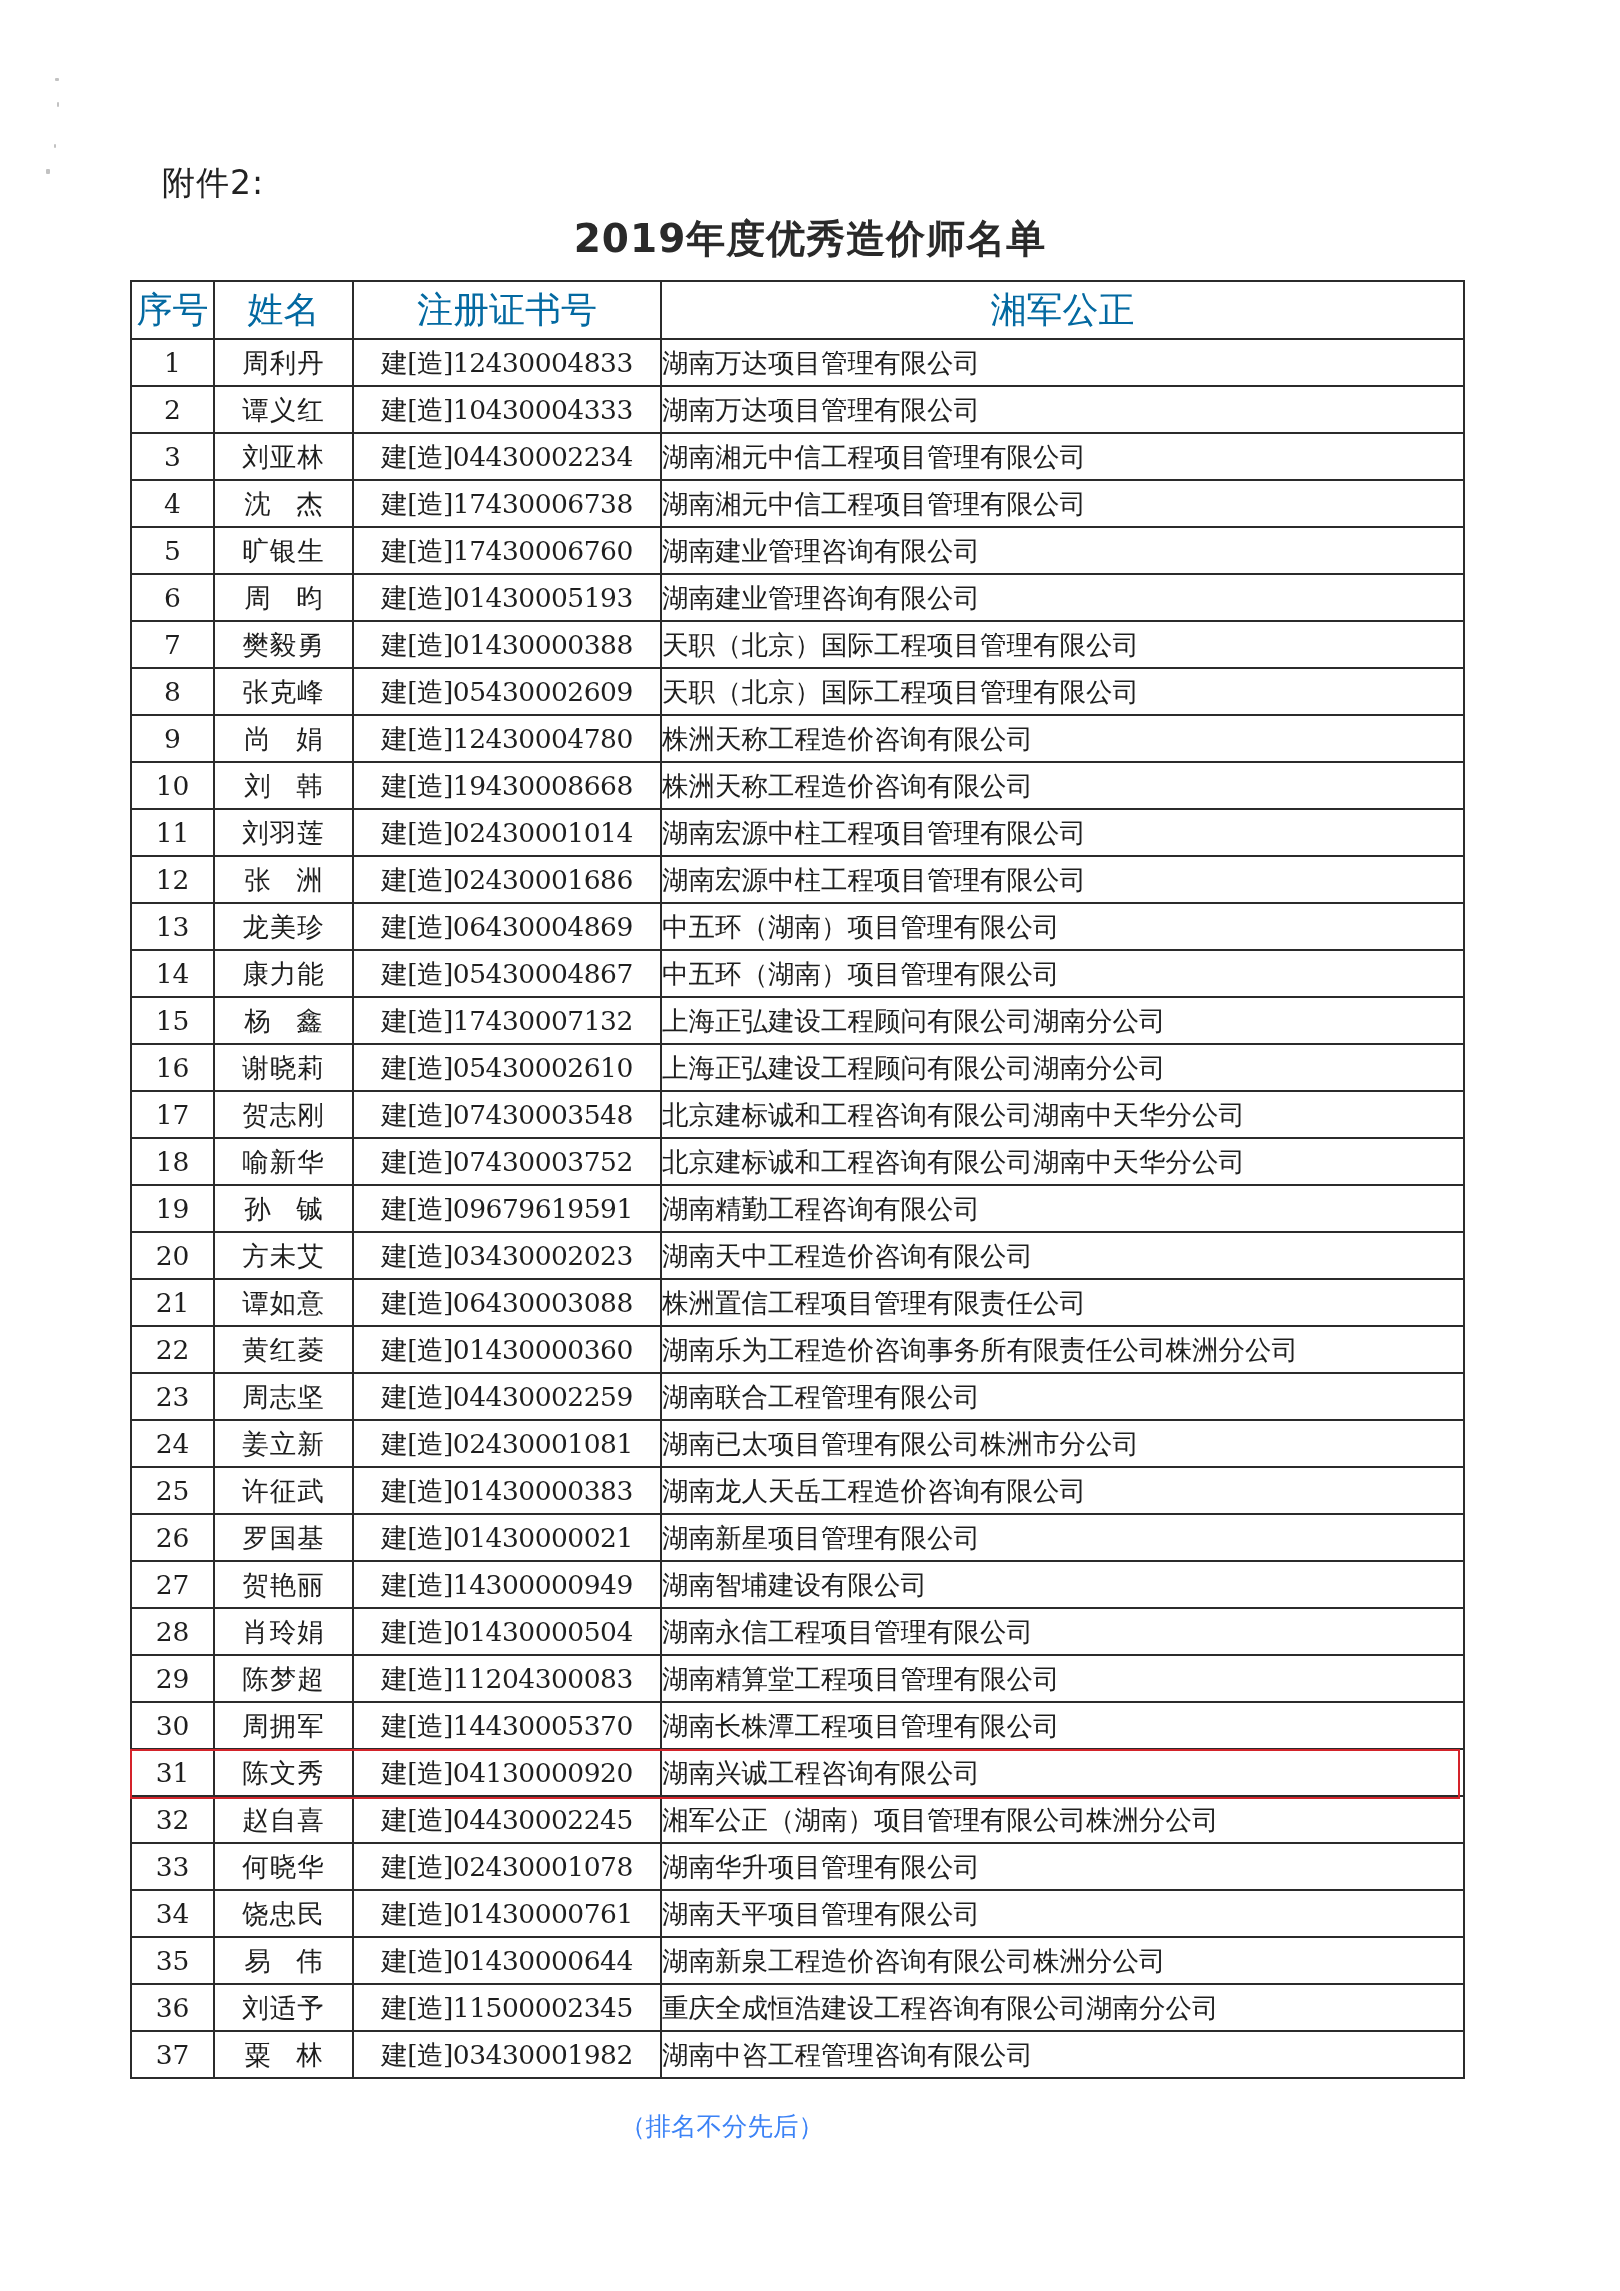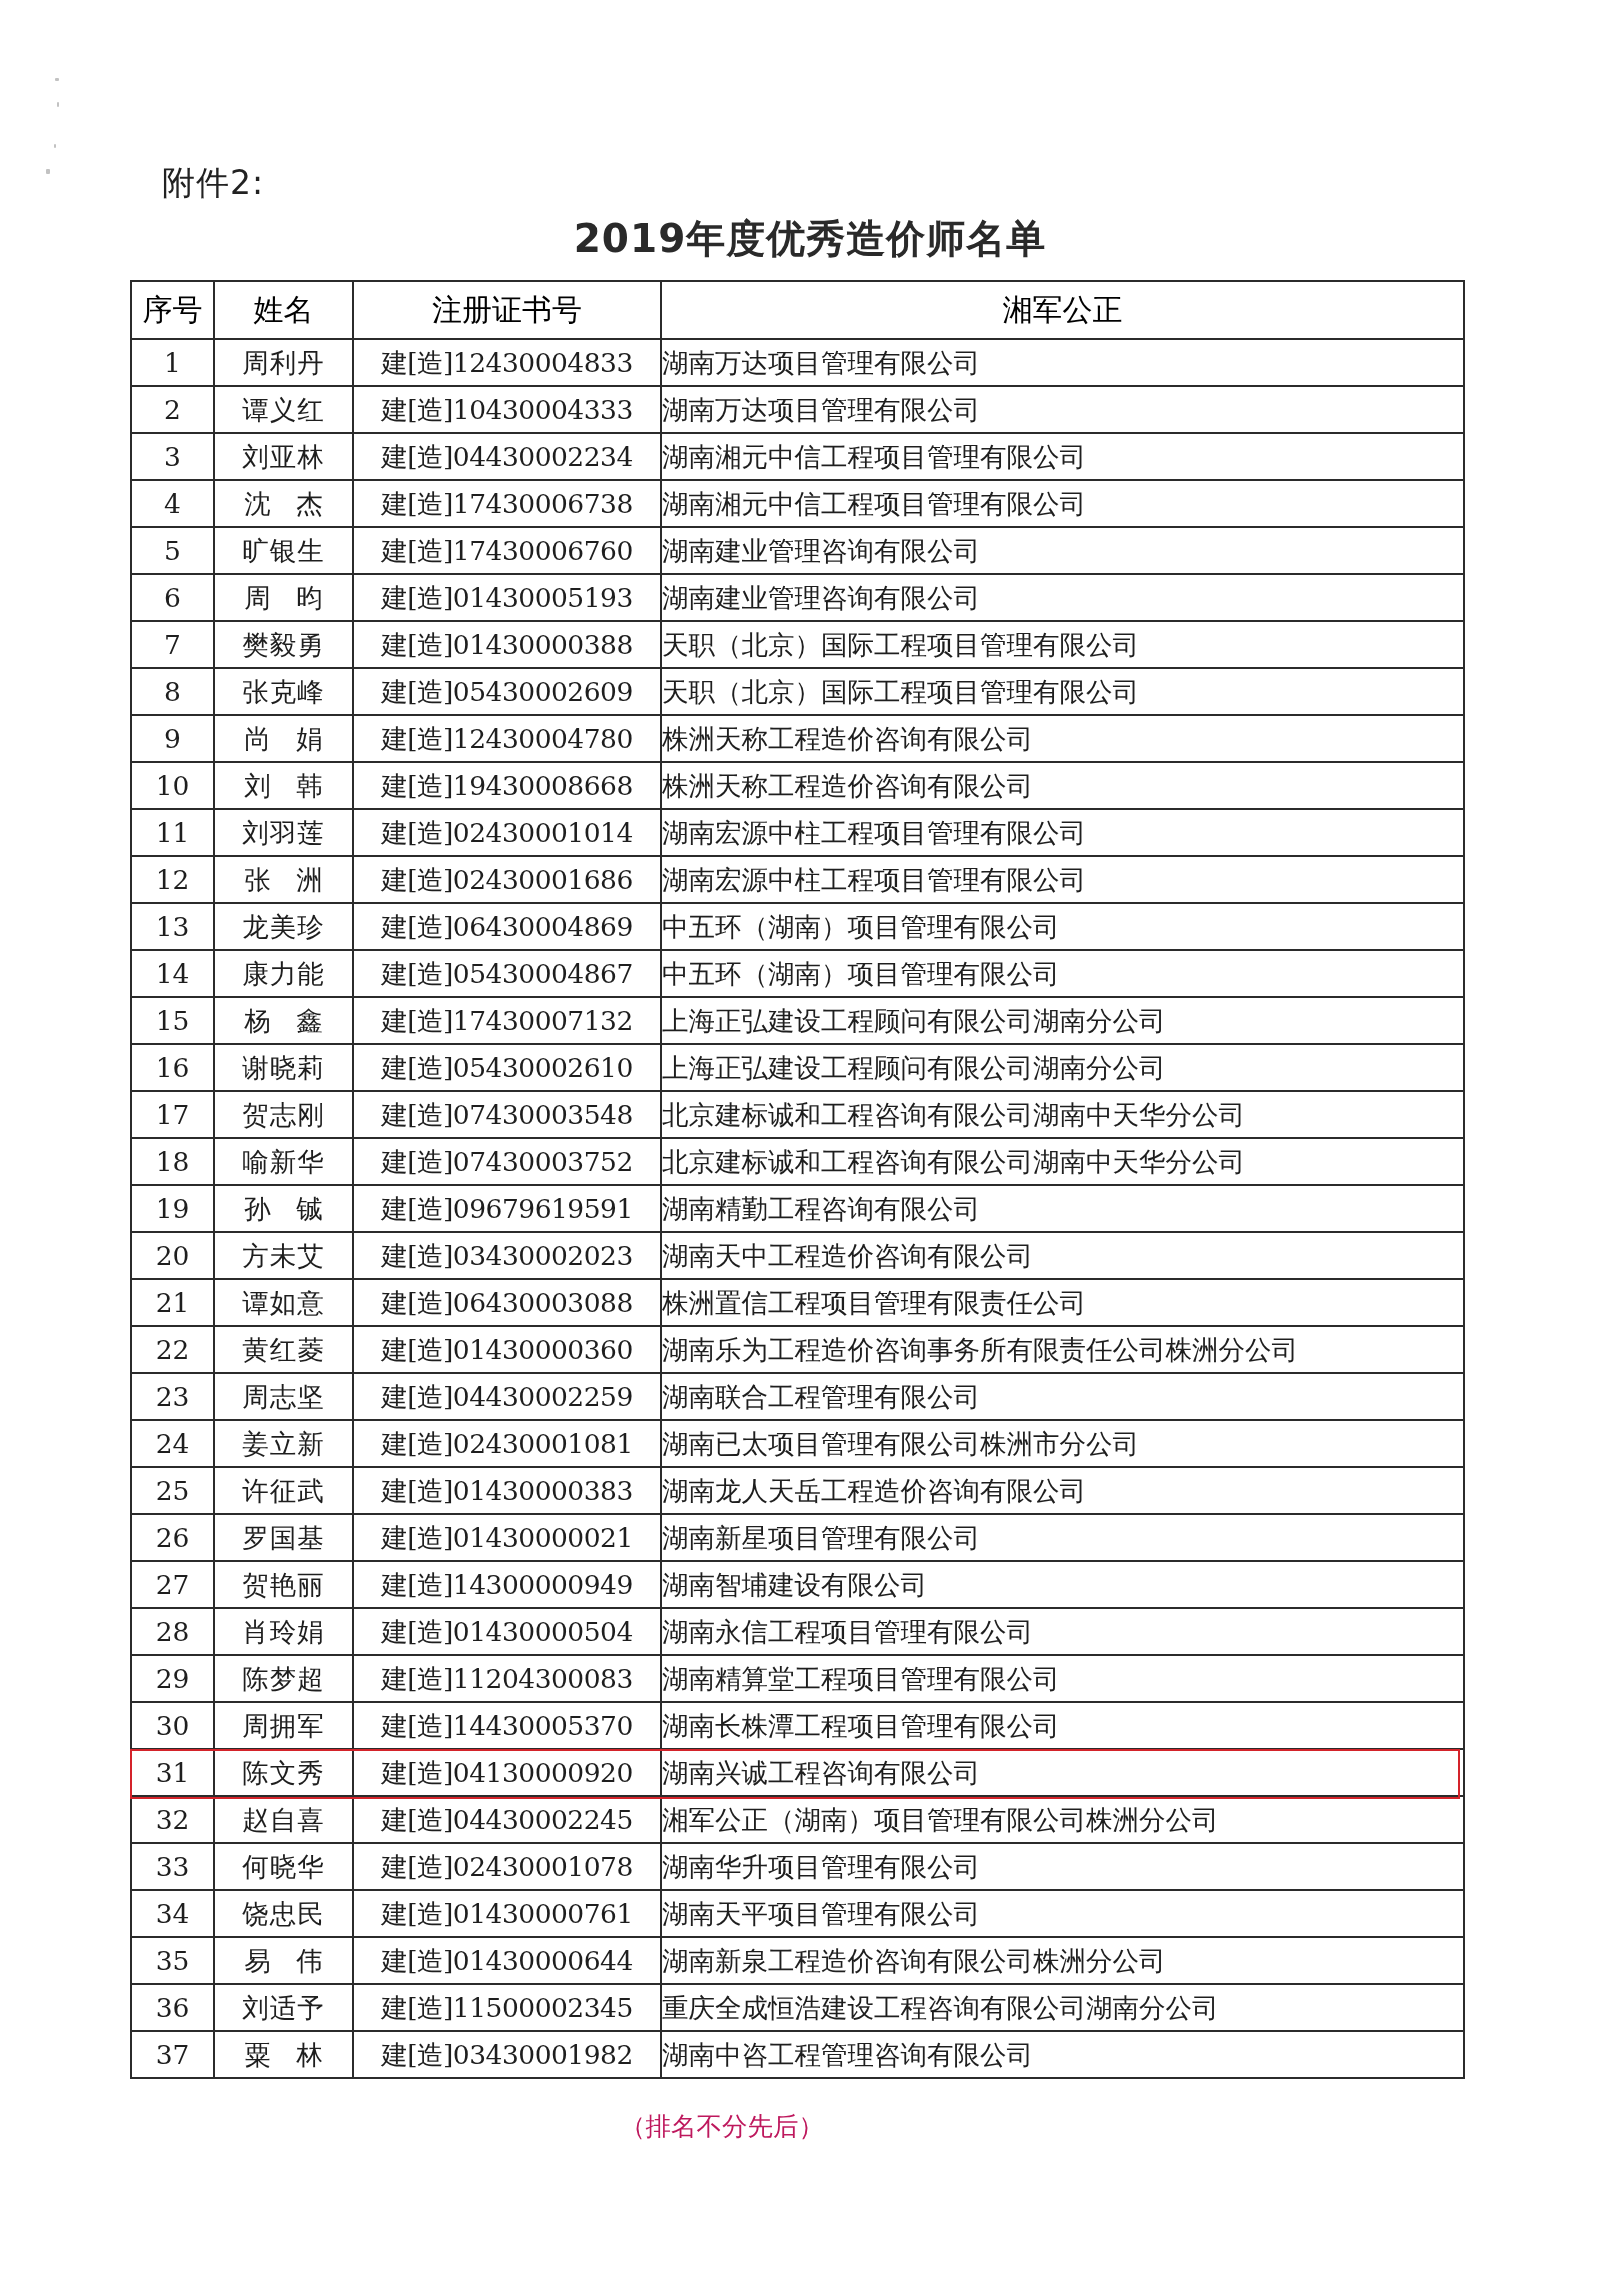--- a/index.html
+++ b/index.html
@@ -7,31 +7,31 @@
          font-family: "DejaVu Serif", "Liberation Serif", serif; color: #1a1a1a; }
   .speck { position: absolute; background: #9a9a9a; border-radius: 1px; opacity: .6; }
   .attach { position: absolute; left: 143px; top: 161px; font-size: 33px;
             font-family: "DejaVu Sans", "Liberation Sans", sans-serif; color: #222; letter-spacing: 1px; margin-left: 19px; }
   .title { position: absolute; left: 0; width: 1620px; top: 212px; text-align: center;
            font-family: "DejaVu Sans", "Liberation Sans", sans-serif; font-weight: bold;
            font-size: 39px; color: #2a2a2a; letter-spacing: 1px; }
   table.roster { position: absolute; left: 130px; top: 280px; width: 1333px;
                  border-collapse: collapse; table-layout: fixed; }
   table.roster th, table.roster td { border: 2px solid #2b2b2b; padding: 0; white-space: nowrap; overflow: hidden; }
-  table.roster th { height: 56px; font-weight: normal; font-size: 30px;
-                    font-family: "DejaVu Sans", "Liberation Sans", sans-serif; text-align: center; color: #000000; }
+  table.roster th { height: 56px; font-weight: normal; font-size: 36px;
+                    font-family: "DejaVu Sans", "Liberation Sans", sans-serif; text-align: center; color: #0369a1; }
   table.roster td { height: 45px; font-size: 26.5px; color: #1e1e1e; }
   td.c-no { text-align: center; }
   td.c-name { text-align: center; letter-spacing: 1px; }
   td.c-cert { text-align: center; padding-left: 11.8px; letter-spacing: -0.5px; }
   td.c-org { text-align: left; padding-left: 3.9px; letter-spacing: 0px; }
   .name-spaced { letter-spacing: 25.5px; margin-right: -25.5px; }
   .highlight { position: absolute; left: 130px; width: 1330px; border: 2.9px solid #d4232a; box-sizing: border-box; pointer-events: none; }
   .footer { position: absolute; left: 0; width: 1444px; top: 2109px; text-align: center;
-            font-size: 25.5px; font-family: "DejaVu Sans", "Liberation Sans", sans-serif; color: #be185d; }
+            font-size: 25.5px; font-family: "DejaVu Sans", "Liberation Sans", sans-serif; color: #3b82f6; }
 </style>
 </head>
 <body>
 
 <div class="speck" style="left:55px;top:78px;width:3.9px;height:2.9px;"></div>
 <div class="speck" style="left:57px;top:102px;width:2px;height:4.9px;"></div>
 <div class="speck" style="left:54px;top:144px;width:2px;height:3.9px;"></div>
 <div class="speck" style="left:46px;top:169px;width:3.9px;height:4.9px;"></div>
 
 <div class="attach">附件2:</div>

